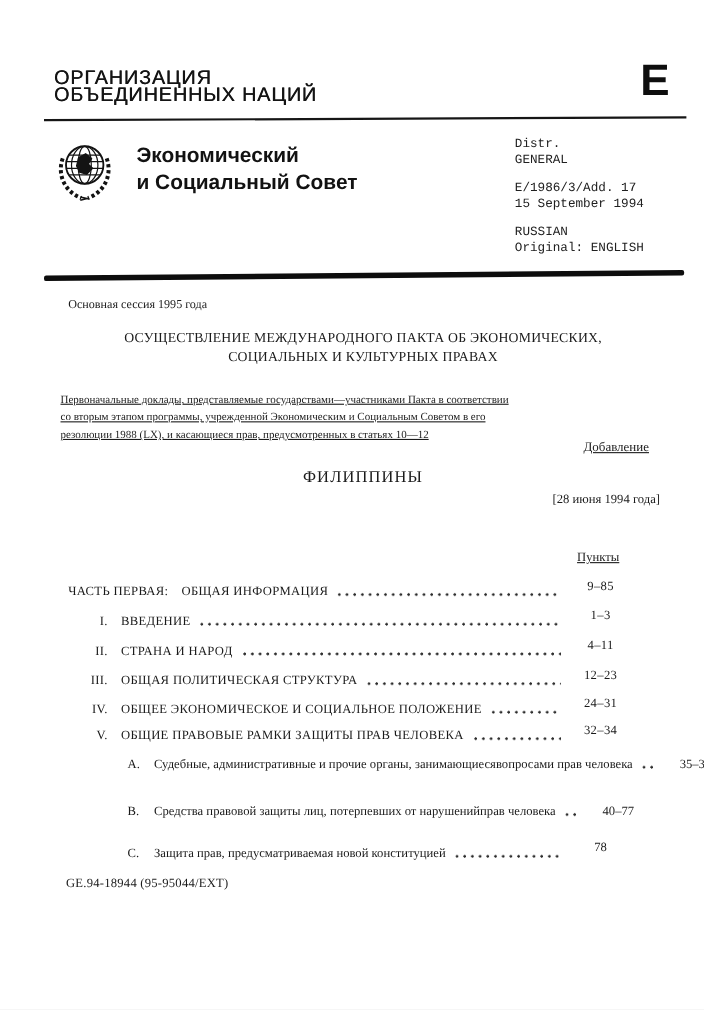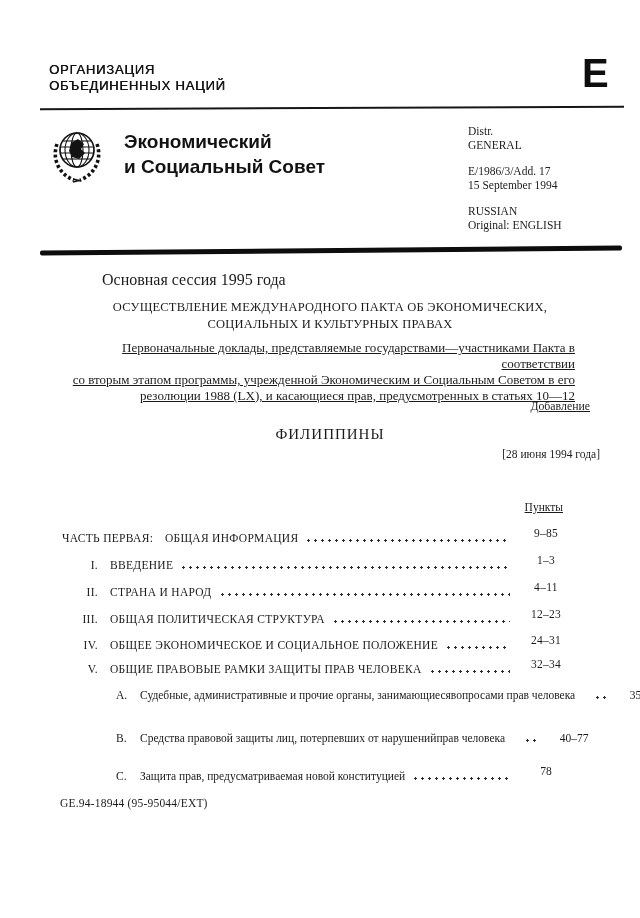--- a/index.html
+++ b/index.html
@@ -10,21 +10,21 @@
     background:#fefefe;
     color:#1d1d1d;
     font-family:"Liberation Serif", serif;
     overflow:hidden;
     filter:blur(0.2px) contrast(1.02);
   }
   
   .org-name{
     position:absolute;left:49px;top:62px;
     font-family:"Liberation Sans", sans-serif;
-    font-size:13px;line-height:16px;letter-spacing:0.8px;
+    font-size:18px;line-height:16px;letter-spacing:0.8px;
     color:#161616;text-shadow:0.4px 0 0 #161616;
     white-space:nowrap;
   }
   .series-letter{
     position:absolute;left:582px;top:52px;
     font-family:"Liberation Sans", sans-serif;
     font-size:40px;font-weight:700;color:#101010;
     line-height:42px;
   }
   .rule-thin{
@@ -36,34 +36,34 @@
     position:absolute;left:124px;top:129px;
     font-family:"Liberation Sans", sans-serif;
     font-size:19px;font-weight:700;line-height:25px;color:#141414;
     white-space:nowrap;
   }
   .info-block{
     position:absolute;left:468px;top:125px;
     font-size:11.5px;line-height:13.5px;color:#222;
     white-space:nowrap;
   }
-  .info-group{margin-bottom:13px;}
+  .info-group{margin-bottom:13px;font-family:Liberation Mono, monospace;}
   .rule-thick{
     position:absolute;left:40px;top:248px;width:582px;height:4.5px;
     background:#0f0f0f;transform:rotate(-0.5deg);border-radius:2px;
   }
   
-  .session{position:absolute;left:62px;top:271px;font-size:16px;margin-left:40px;}
+  .session{position:absolute;left:62px;top:271px;font-size:11px;}
   .doc-title{
     position:absolute;left:70px;top:299px;width:520px;
     text-align:center;font-size:12.5px;line-height:17px;letter-spacing:0.2px;
   }
   .report-desc{
-    position:absolute;left:55px;top:340px;width:520px;
-    text-align:right;font-size:13px;line-height:16px;
+    position:absolute;left:55px;top:356px;width:520px;
+    text-align:left;font-size:10px;line-height:16px;
   }
   .report-desc span{text-decoration:underline;}
   .addendum{
     position:absolute;left:70px;top:399px;width:520px;text-align:right;
     font-size:11.8px;text-decoration:underline;
   }
   .country{
     position:absolute;left:70px;top:426px;width:520px;text-align:center;
     font-size:15px;letter-spacing:1px;
   }
@@ -88,21 +88,21 @@
   .toc-label{white-space:nowrap;}
   .toc-dots{
     flex:1 1 auto;align-self:flex-end;height:3px;
     margin:0 10px 4px 9px;
     background-image:radial-gradient(circle at 1.5px 1.5px, #2c2c2c 1.05px, transparent 1.4px);
     background-size:7px 3px;background-repeat:repeat-x;
     min-width:12px;
   }
   .toc-pages{flex:0 0 52px;text-align:center;margin-top:-5px;white-space:nowrap;}
   .toc-mid{flex:1 1 auto;display:flex;flex-direction:row;}
-  .toc-line2{display:flex;gap:12px;}
+  .toc-line2{display:flex;}
   .toc-row .centered-pages{align-self:center;margin-top:0;}
   
   .footer-ref{position:absolute;left:60px;top:797px;font-size:11.5px;letter-spacing:0.2px;}
 </style>
 </head>
 <body>
 
 <div class="page">
 
   <div class="org-name">

